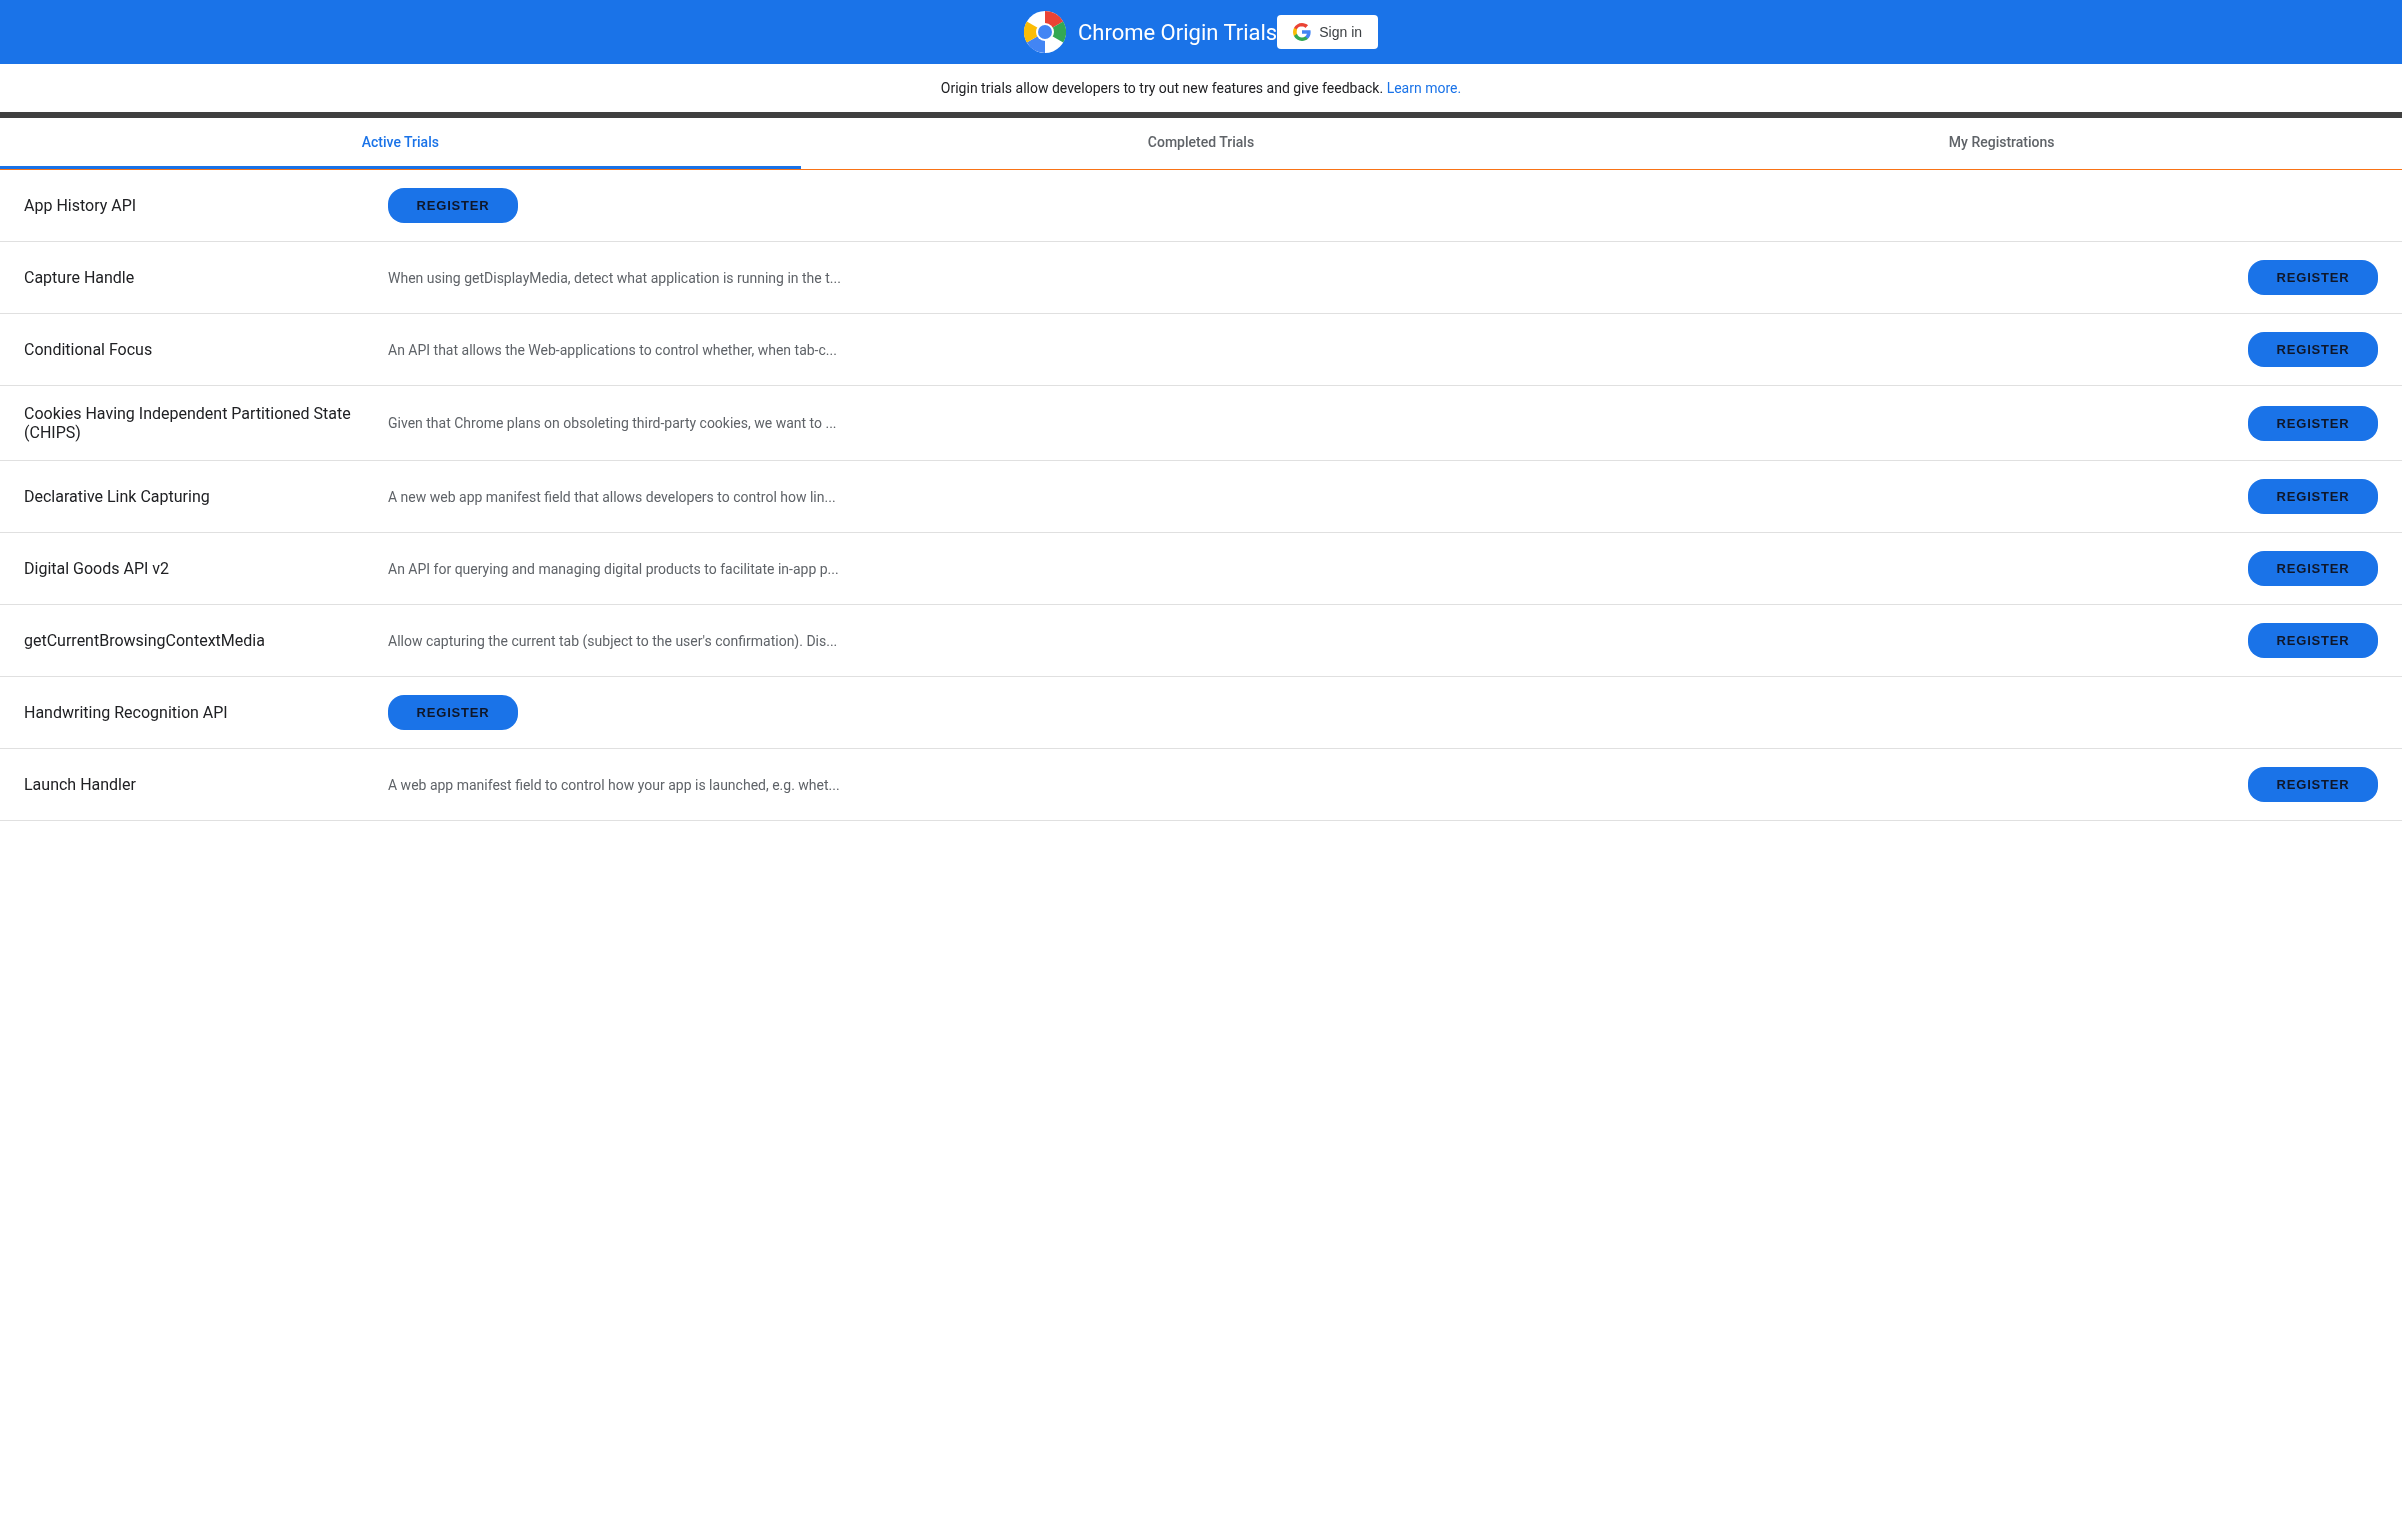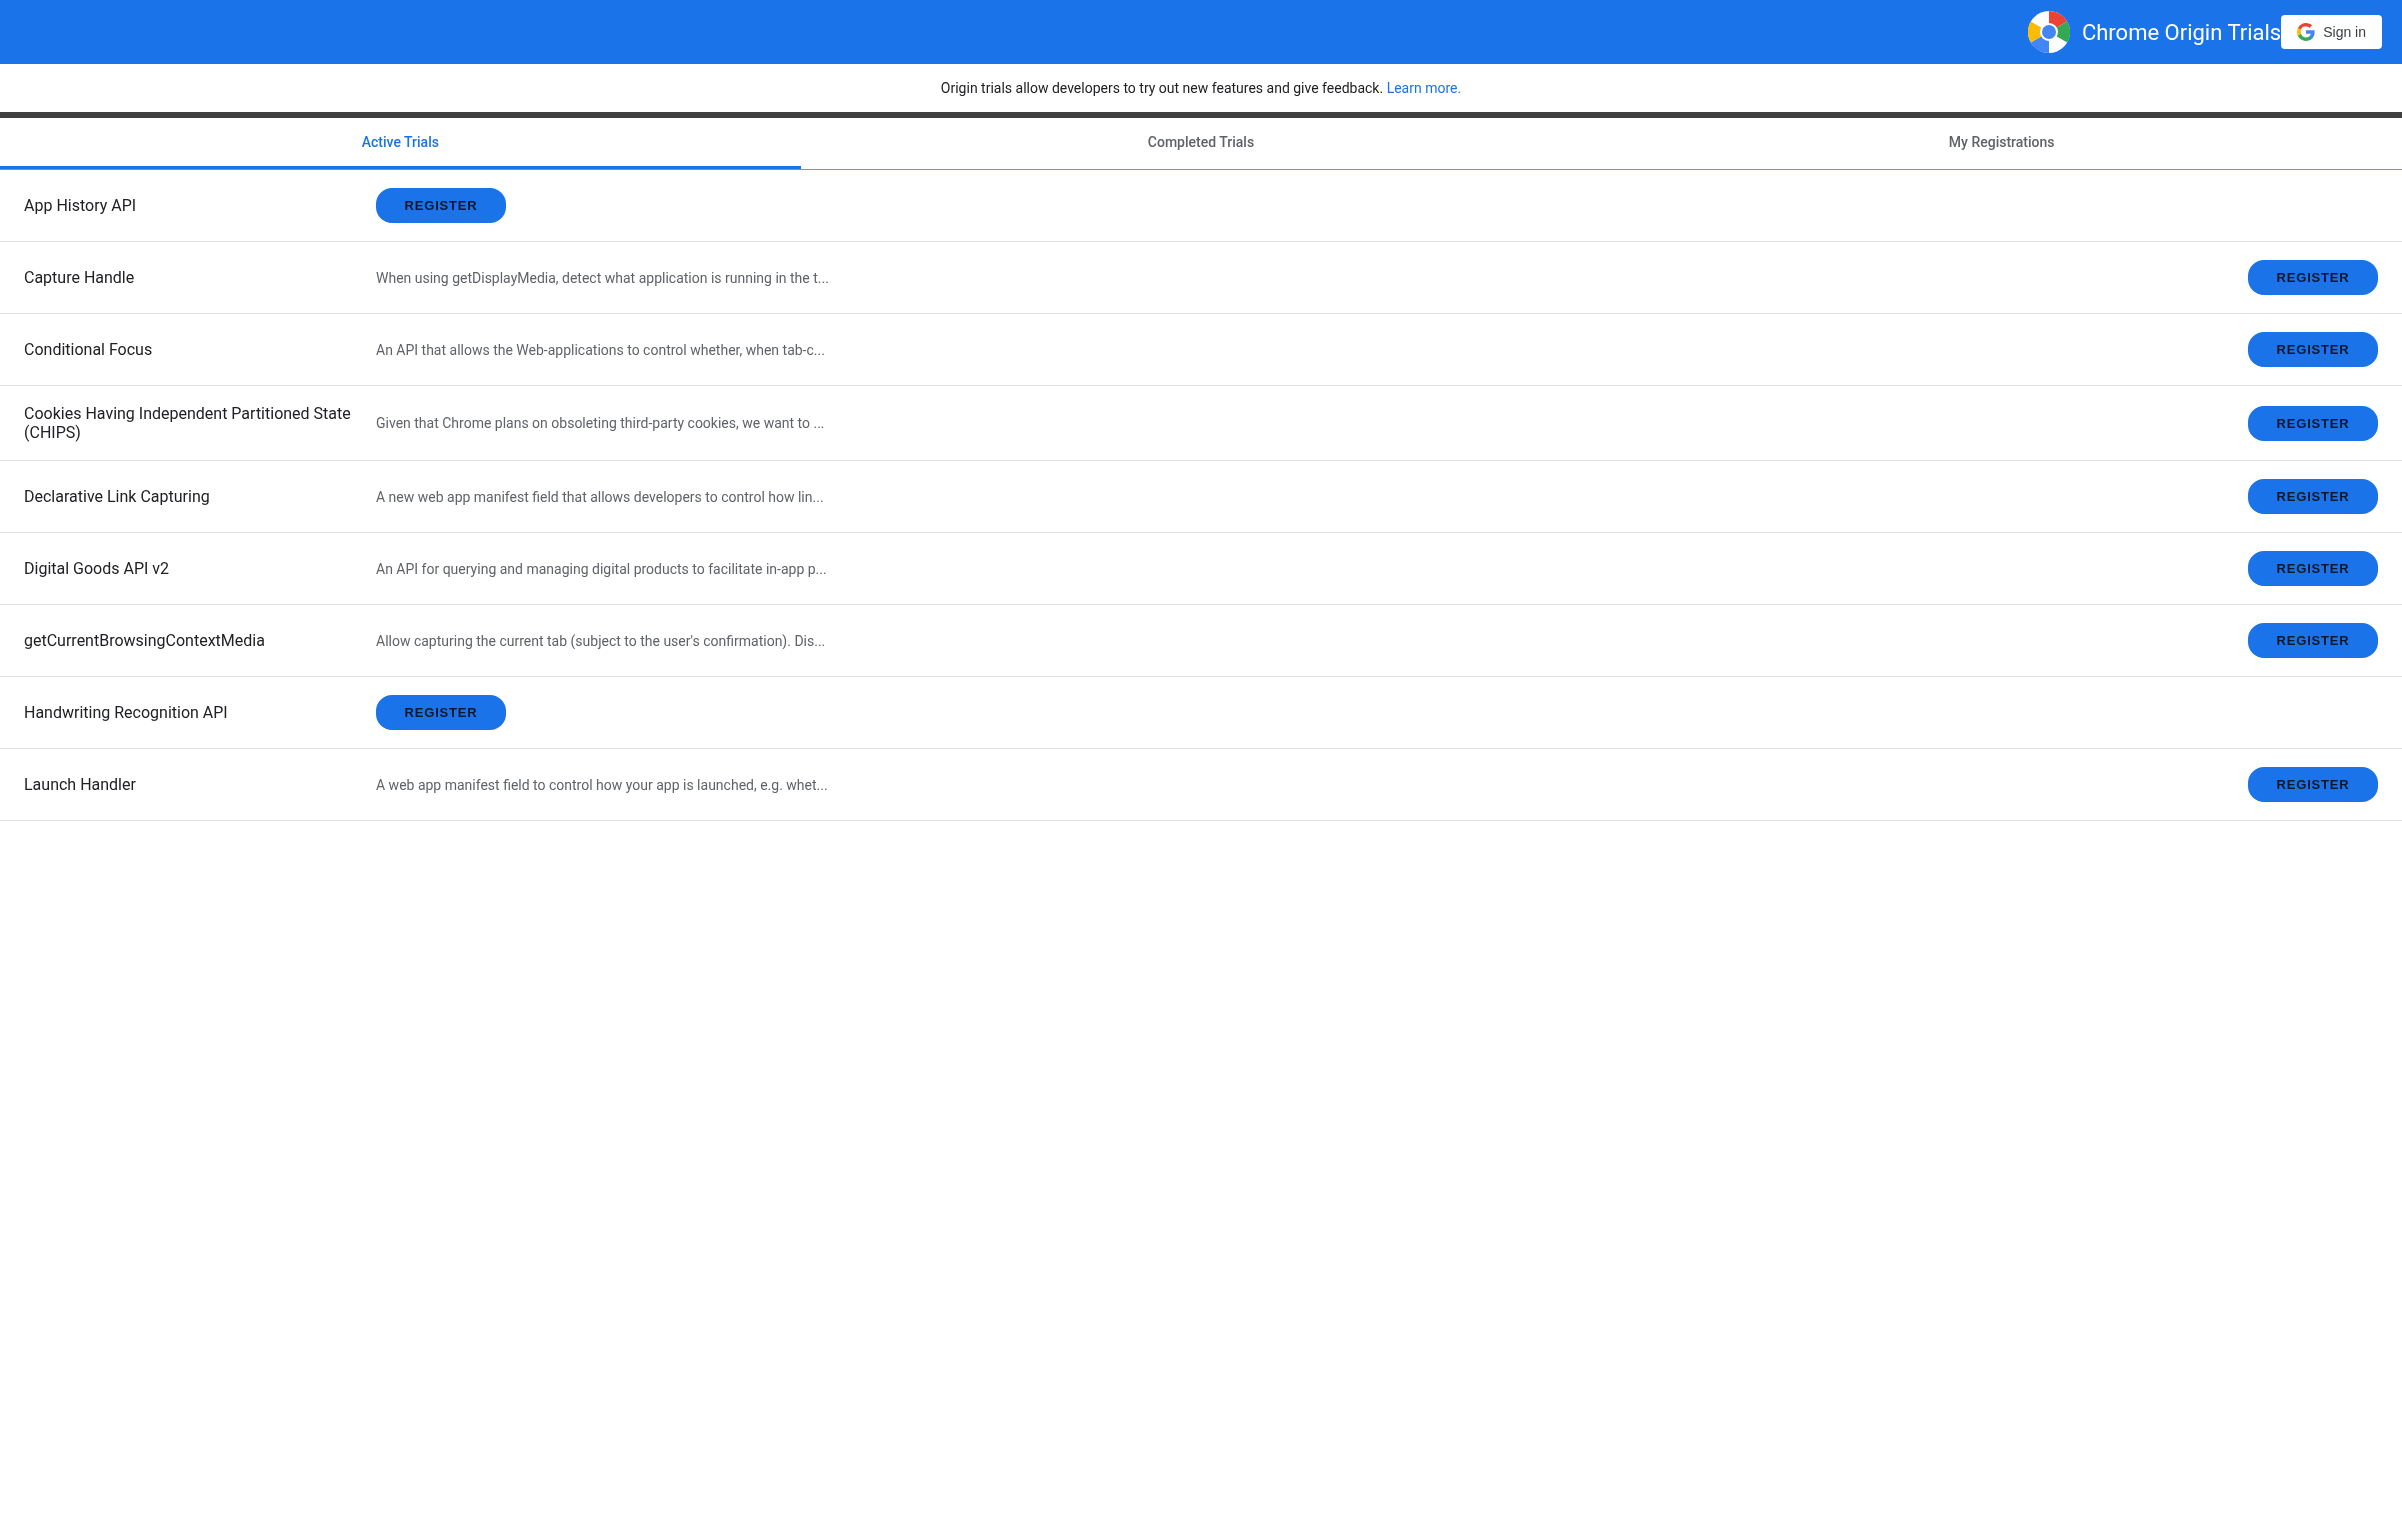--- a/index.html
+++ b/index.html
@@ -14,21 +14,21 @@
       color: #202124;
       font-size: 14px;
     }
 
     
     .header {
       background: #1a73e8;
       height: 64px;
       display: flex;
       align-items: center;
-      justify-content: flex-end;
+      justify-content: center;
       padding: 0 20px;
     }
 
     .header-left {
       display: flex;
       align-items: center;
       gap: 12px;
     }
 
     .header-title {
@@ -105,21 +105,21 @@
     
     .trials-list {
       width: 100%;
     }
 
     .trial-row {
       display: flex;
       align-items: center;
       padding: 18px 24px;
       border-bottom: 1px solid #e0e0e0;
-      gap: 12px;
+      gap: 24px;
     }
 
     .trial-name {
       font-size: 16px;
       font-weight: 400;
       color: #202124;
       flex: 0 0 340px;
       min-width: 200px;
     }
 

